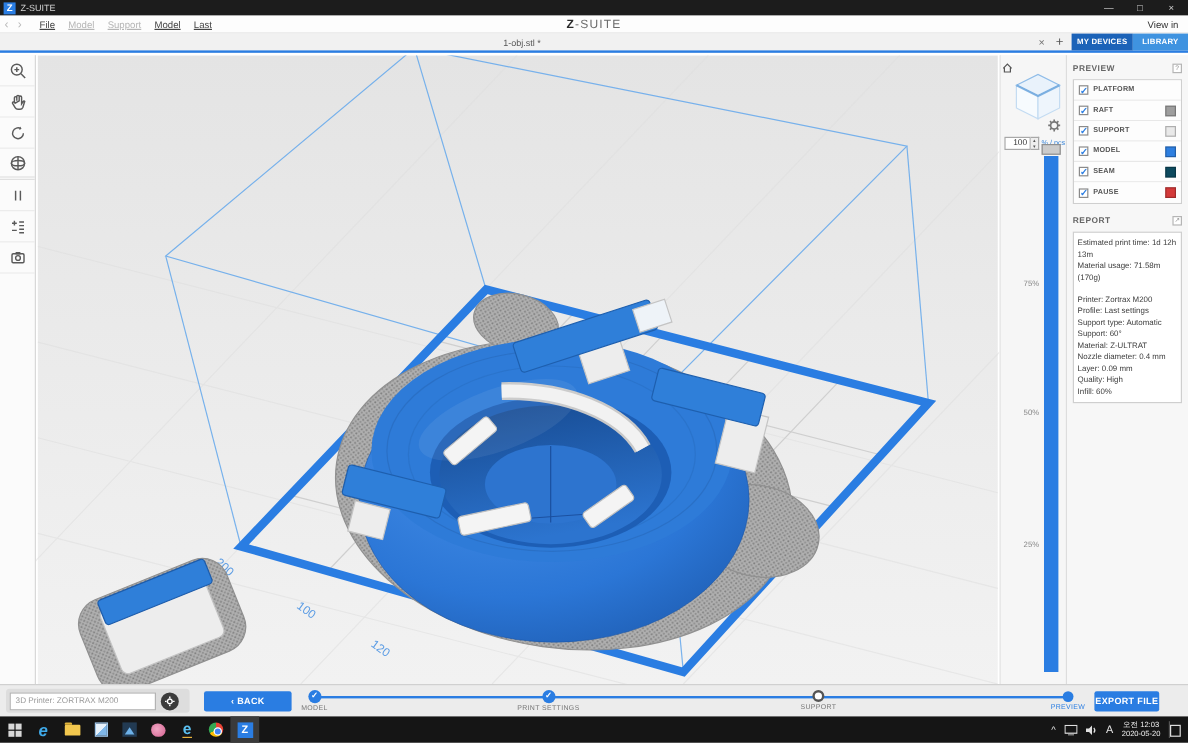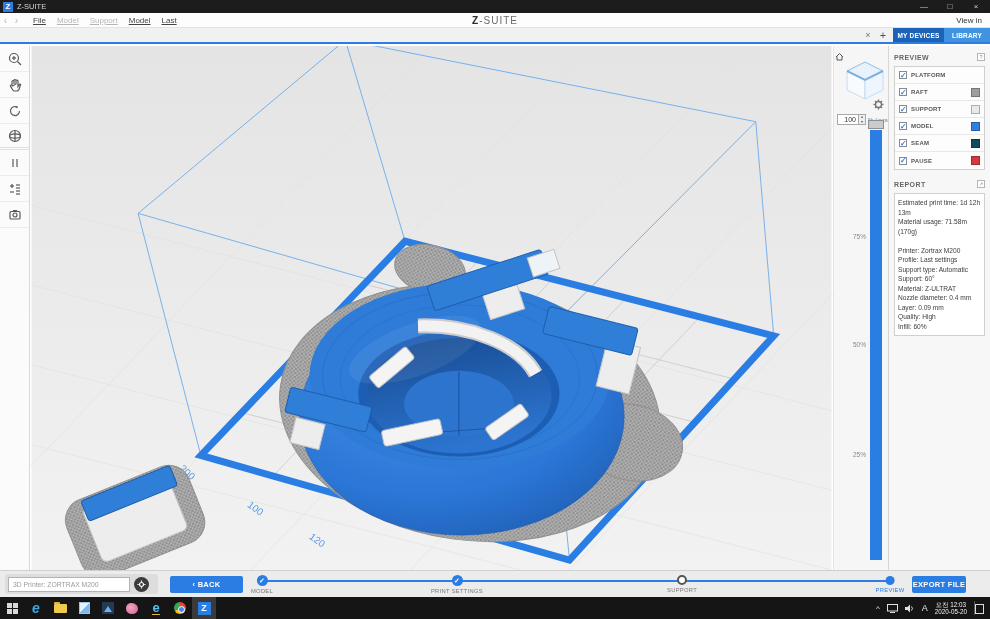--- a/index.html
+++ b/index.html
@@ -140,20 +140,21 @@
     <span class="mitem disabled">Model</span>
     <span class="mitem disabled">Support</span>
     <span class="mitem">Model</span>
     <span class="mitem">Last</span>
     <span class="logo"><b>Z</b><span>-SUITE</span></span>
     <span class="signin">View in</span>
   </div>
 
   <div class="tabbar">
     <div class="docarea">
+      <span class="doctab">1-obj.stl *</span>
       <span class="tclose">×</span>
       <span class="tnew">+</span>
     </div>
     <div class="paneltab active">MY DEVICES</div>
     <div class="paneltab idle">LIBRARY</div>
   </div>
 
   <div class="content">
 
     <div class="lefttool">

